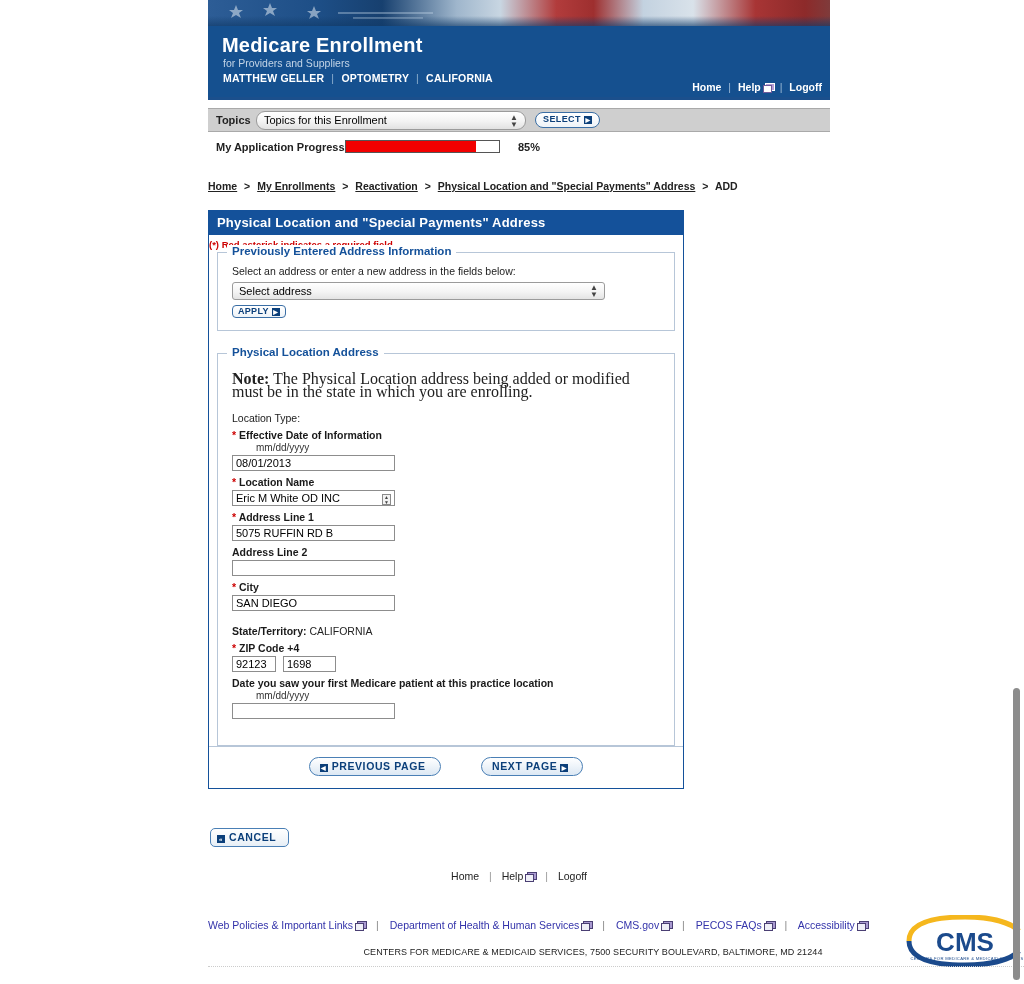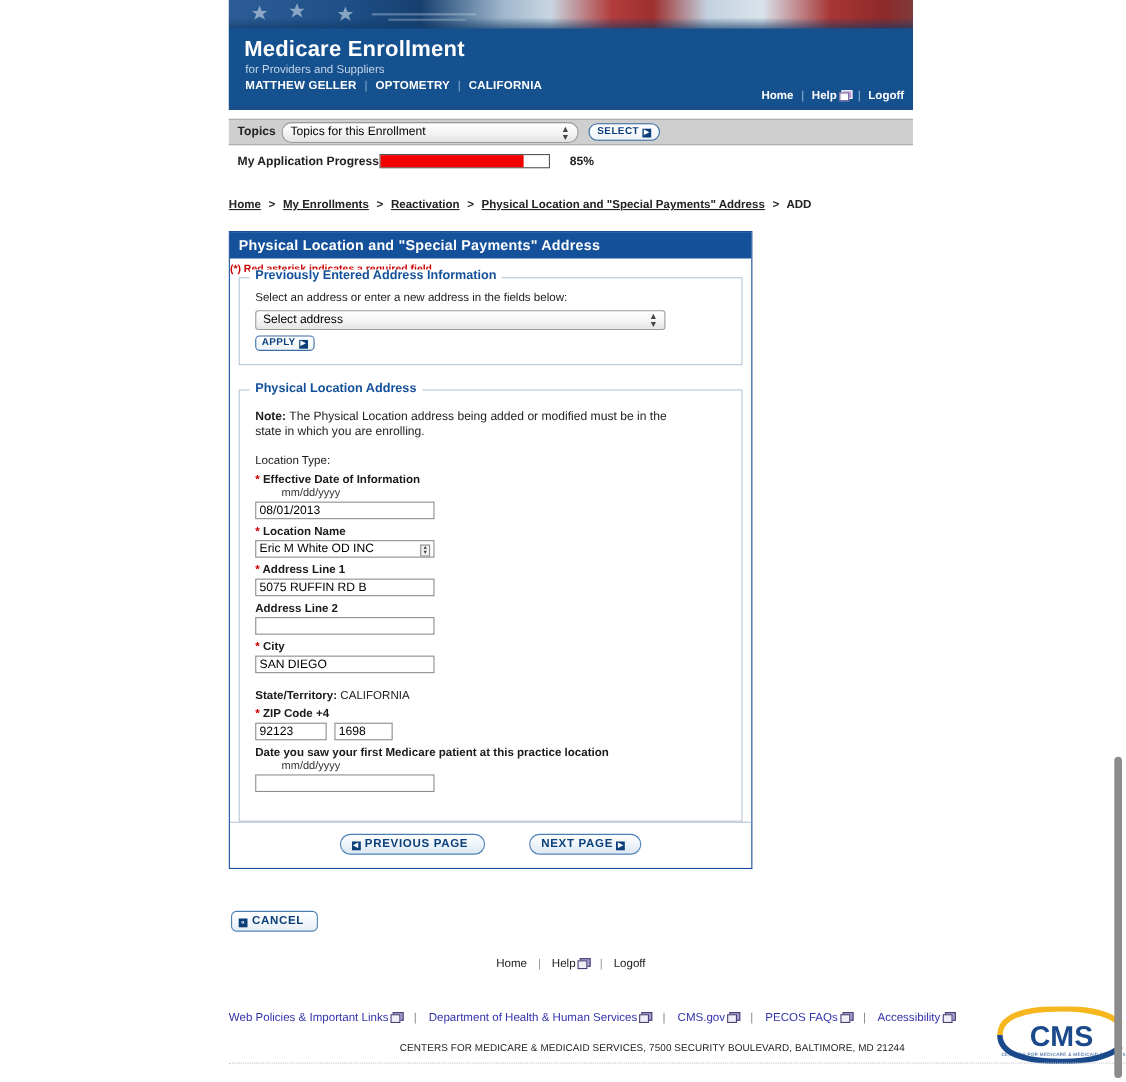--- a/index.html
+++ b/index.html
@@ -205,21 +205,21 @@
   }
   .apply-btn {
     display: inline-block; margin-top: 5px;
     background: linear-gradient(to bottom,#ffffff,#eef3f8);
     border: 1px solid #3a6ea5; border-radius: 4px;
     padding: 0 5px 1px 5px;
     font-size: 9px; font-weight: bold; color: #0b3f7a;
     letter-spacing: .3px;
   }
 
-  .note-p { font-size: 11px; color: #222; line-height: 13px; margin: 8px 0 12px 0; width: 400px; }
+  .note-p { font-size: 16px; color: #222; line-height: 13px; margin: 8px 0 12px 0; width: 400px; font-family: Liberation Serif, serif; }
   .note-p b { font-weight: bold; }
   .block-label { font-size: 10.5px; font-weight: normal; color: #1a1a1a; margin-top: 14px; }
   .field-label { font-size: 10.5px; font-weight: bold; color: #1a1a1a; margin-top: 5px; }
   .ast { color: #cc0000; font-weight: bold; }
   .hint { font-size: 10px; color: #333; margin-top: 1px; padding-left: 24px; }
   input.txt {
     display: block; margin-top: 2px;
     height: 16px; width: 163px;
     border: 1px solid #8d8d8d;
     font-size: 11px; font-family: "Liberation Sans", sans-serif;
@@ -227,21 +227,21 @@
     border-radius: 0;
   }
   .combo-wrap { position: relative; width: 163px; }
   .combo-wrap .stepper {
     position: absolute; right: 4px; top: 4px;
     width: 9px; height: 11px;
     border: 1px solid #8a8a8a; background: #f2f2f2;
     font-size: 5px; line-height: 5px; color: #444; text-align: center;
   }
   .zip-row { display: flex; gap: 7px; }
-  input.zip5 { width: 65px; }
+  input.zip5 { width: 44px; }
   input.zip4 { width: 53px; }
   .state-line { font-size: 10.5px; color: #1a1a1a; margin-top: 14px; }
   .state-line b { font-weight: bold; }
   .state-line span.val { font-weight: normal; color: #222; }
 
   .nav-row {
     border-top: 1px solid #b7c6d8;
     margin: 0;
     padding: 9px 0 12px 0;
     text-align: center;

